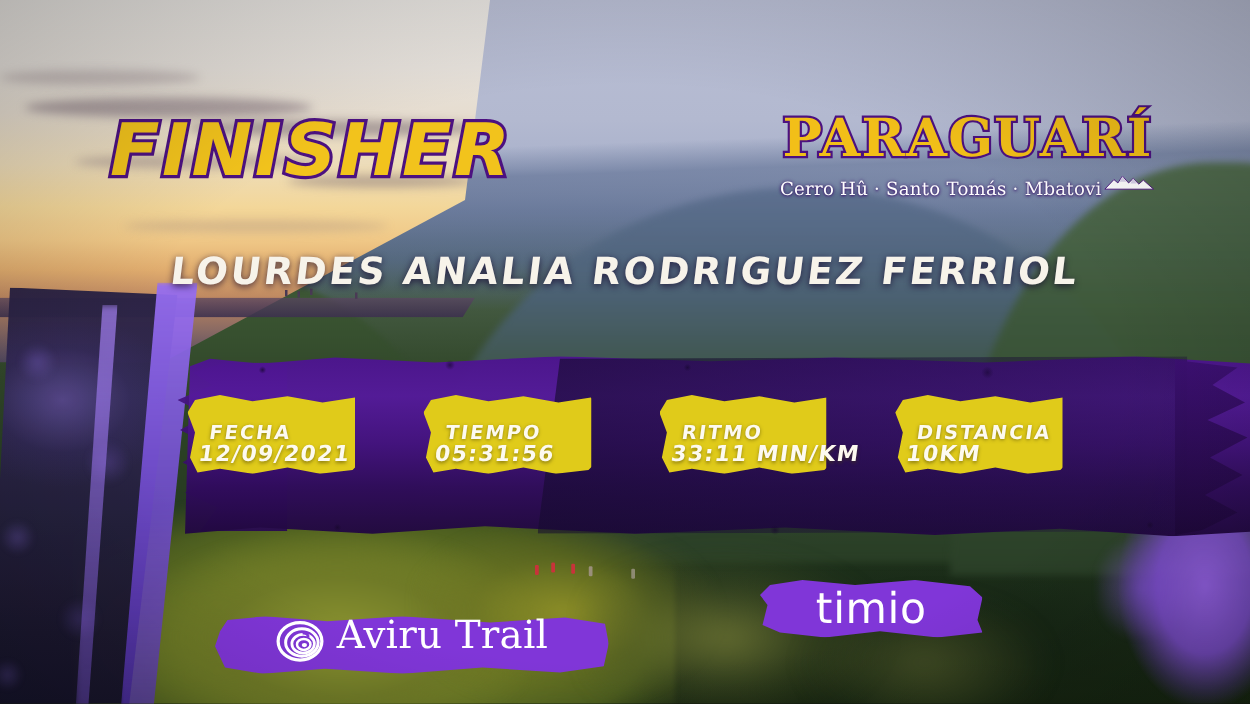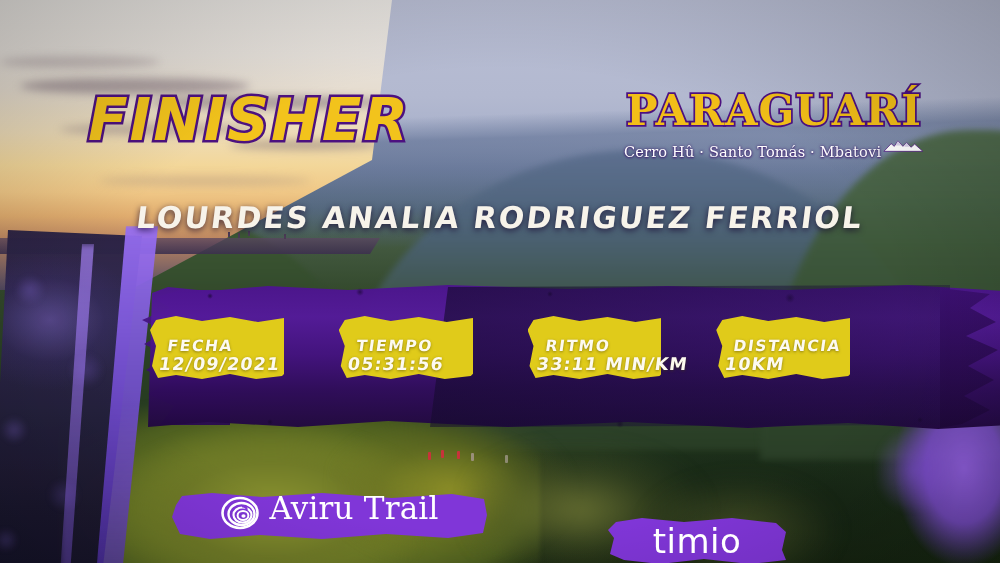--- a/index.html
+++ b/index.html
@@ -364,21 +364,21 @@
     font-family: "DejaVu Serif", serif;
     font-size: 31px;
     color: #ffffff;
     letter-spacing: .2px;
     white-space: nowrap;
     line-height: 1;
   }
 
   #banner-timio {
     position: absolute;
-    left: 608px; top: 518px;
+    left: 608px; top: 464px;
     width: 178px; height: 46px;
   }
   #banner-timio .paint {
     position: absolute; inset: 0;
     background: #8036d8;
     clip-path: polygon(
       8px 4px, 34px 0px, 76px 4px, 124px 0px, 168px 5px, 178px 14px,
       174px 32px, 178px 42px, 142px 46px, 96px 41px, 52px 46px, 16px 42px,
       2px 36px, 6px 20px, 0px 12px);
   }

